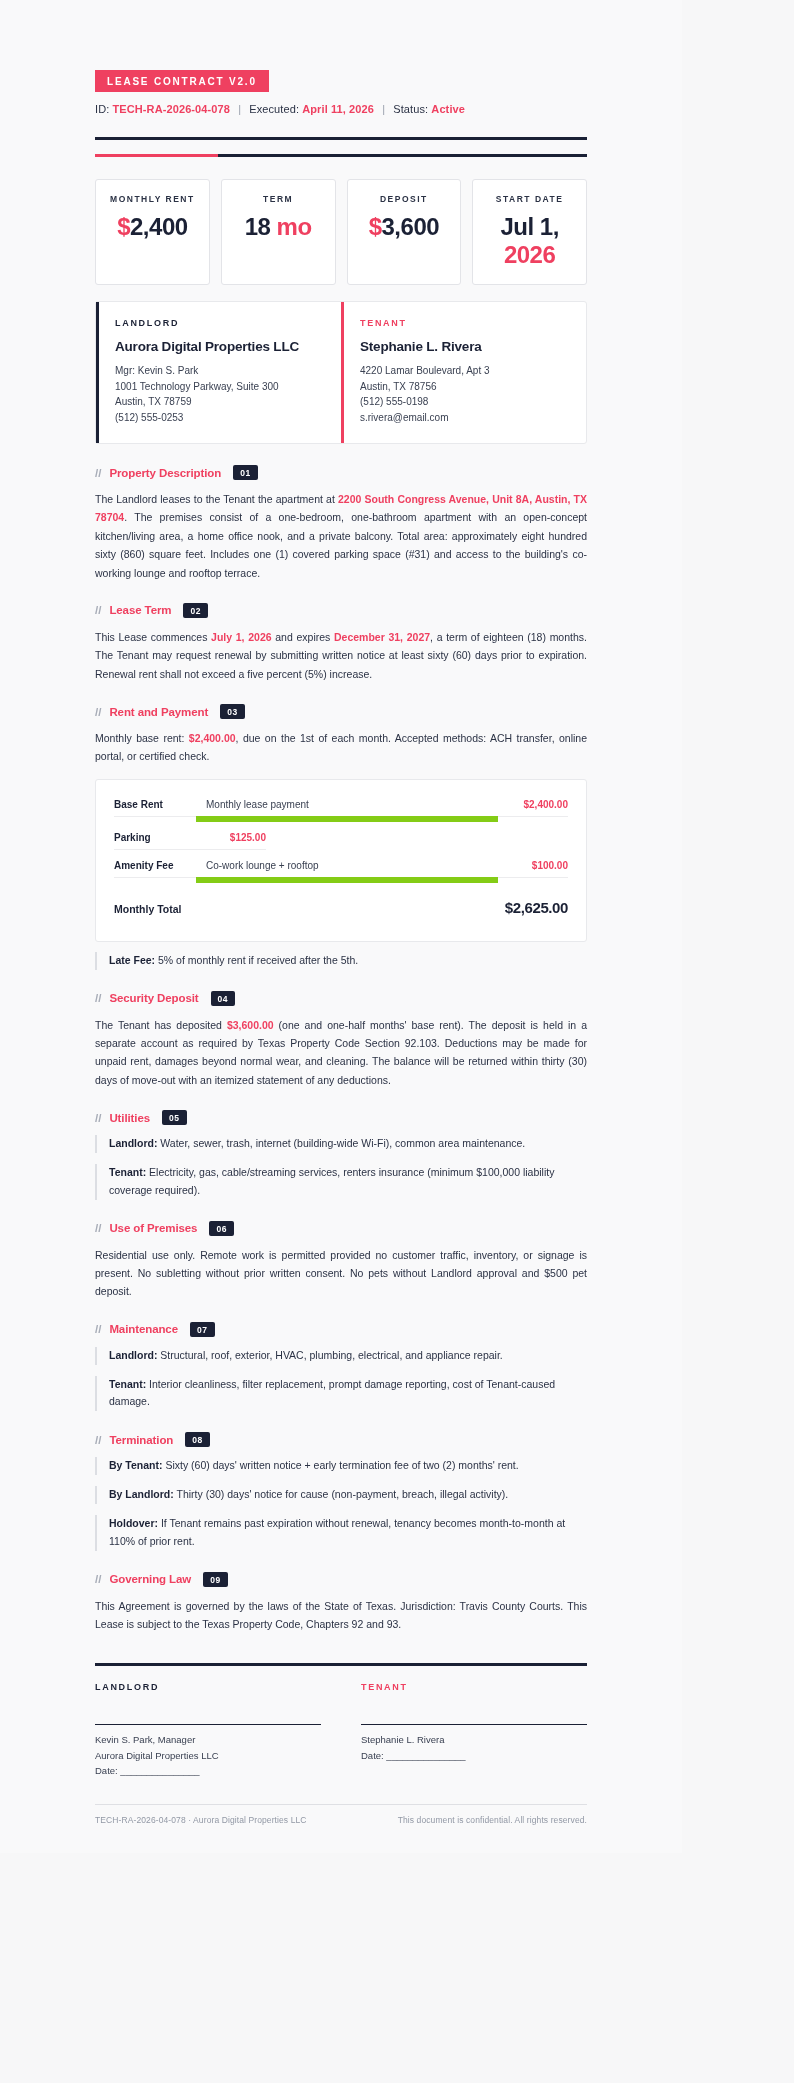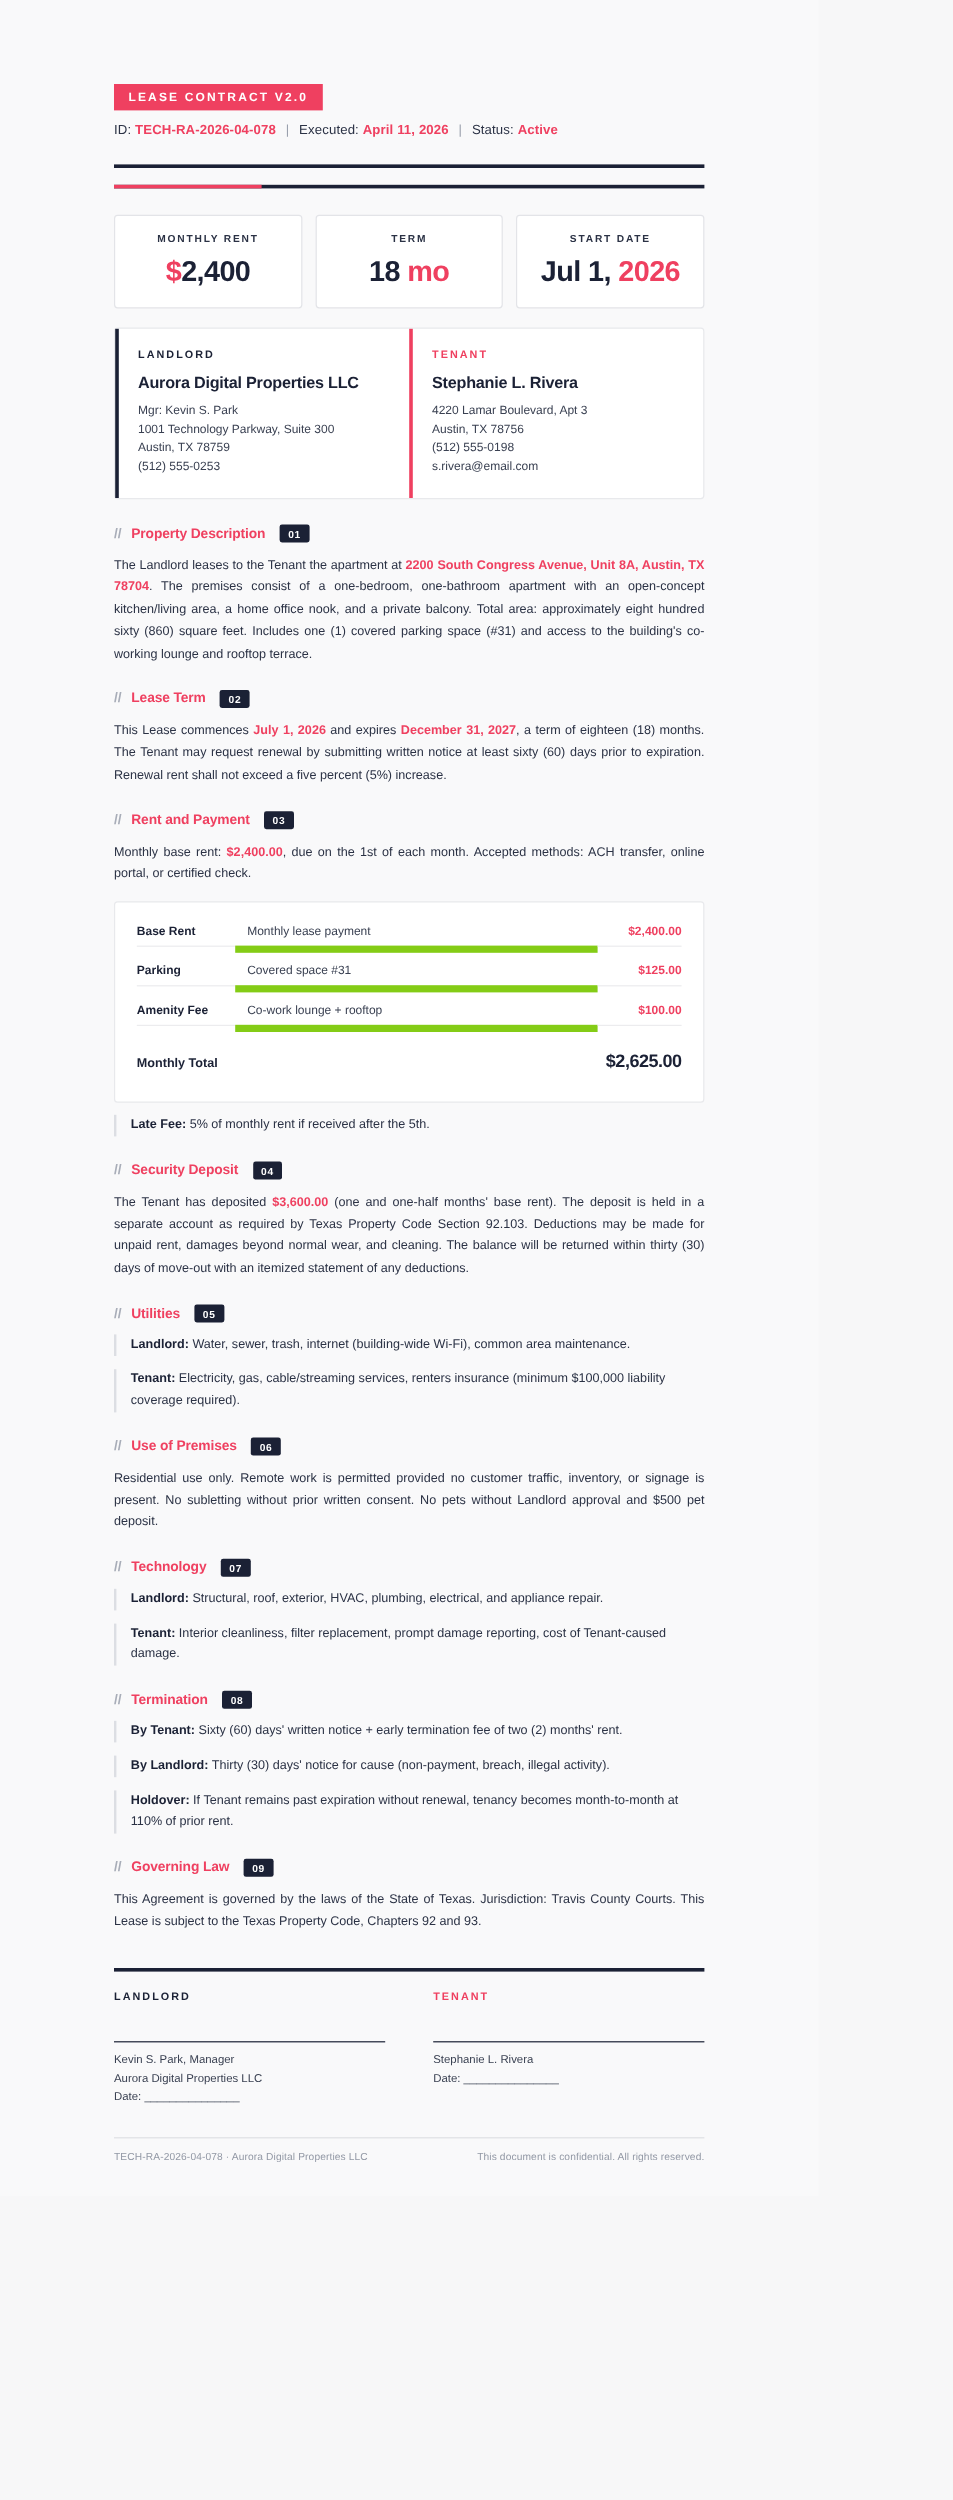--- a/index.html
+++ b/index.html
@@ -305,20 +305,24 @@
   <div class="stats">
     <div class="stat-card">
       <div class="stat-label">MONTHLY RENT</div>
       <div class="stat-value"><span class="accent">$</span><span>2,400</span><span class="accent"></span></div>
     </div>
     <div class="stat-card">
       <div class="stat-label">TERM</div>
       <div class="stat-value"><span class="accent"></span><span>18 </span><span class="accent">mo</span></div>
     </div>
     <div class="stat-card">
+      <div class="stat-label">DEPOSIT</div>
+      <div class="stat-value"><span class="accent">$</span><span>3,600</span><span class="accent"></span></div>
+    </div>
+    <div class="stat-card">
       <div class="stat-label">START DATE</div>
       <div class="stat-value"><span class="accent"></span><span>Jul 1, </span><span class="accent">2026</span></div>
     </div>
   </div>
 
   <div class="parties">
     <div class="party landlord">
       <div class="party-label">LANDLORD</div>
       <div class="party-name">Aurora Digital Properties LLC</div>
       <div class="party-lines">
@@ -367,21 +371,20 @@
     <div class="sec-body"><span>Monthly base rent: </span><span class="hl">$2,400.00</span><span>, due on the 1st of each month. Accepted methods: ACH transfer, online portal, or certified check.</span></div>
 
     <div class="rent-table">
       <div class="rent-row">
         <div class="rt-label">Base Rent</div>
         <div class="rt-desc">Monthly lease payment</div>
         <div class="rt-amt">$2,400.00</div>
       </div>
       <div class="rent-row">
         <div class="rt-label">Parking</div>
-        <div class="rt-desc">Covered space #31</div>
         <div class="rt-amt">$125.00</div>
       </div>
       <div class="rent-row">
         <div class="rt-label">Amenity Fee</div>
         <div class="rt-desc">Co-work lounge + rooftop</div>
         <div class="rt-amt">$100.00</div>
       </div>
       <div class="rent-row total">
         <div class="rt-label">Monthly Total</div>
         <div class="rt-desc"></div>
@@ -420,21 +423,21 @@
       <span class="sec-slash">//</span>
       <span class="sec-title">Use of Premises</span>
       <span class="sec-num">06</span>
     </div>
     <div class="sec-body">Residential use only. Remote work is permitted provided no customer traffic, inventory, or signage is present. No subletting without prior written consent. No pets without Landlord approval and $500 pet deposit.</div>
   </div>
 
   <div class="section">
     <div class="sec-head">
       <span class="sec-slash">//</span>
-      <span class="sec-title">Technology</span>
+      <span class="sec-title">Maintenance</span>
       <span class="sec-num">07</span>
     </div>
     <div class="deflist">
       <div class="defitem"><span class="dt">Landlord:</span><span> Structural, roof, exterior, HVAC, plumbing, electrical, and appliance repair.</span></div>
       <div class="defitem"><span class="dt">Tenant:</span><span> Interior cleanliness, filter replacement, prompt damage reporting, cost of Tenant-caused damage.</span></div>
     </div>
   </div>
 
   <div class="section">
     <div class="sec-head">

